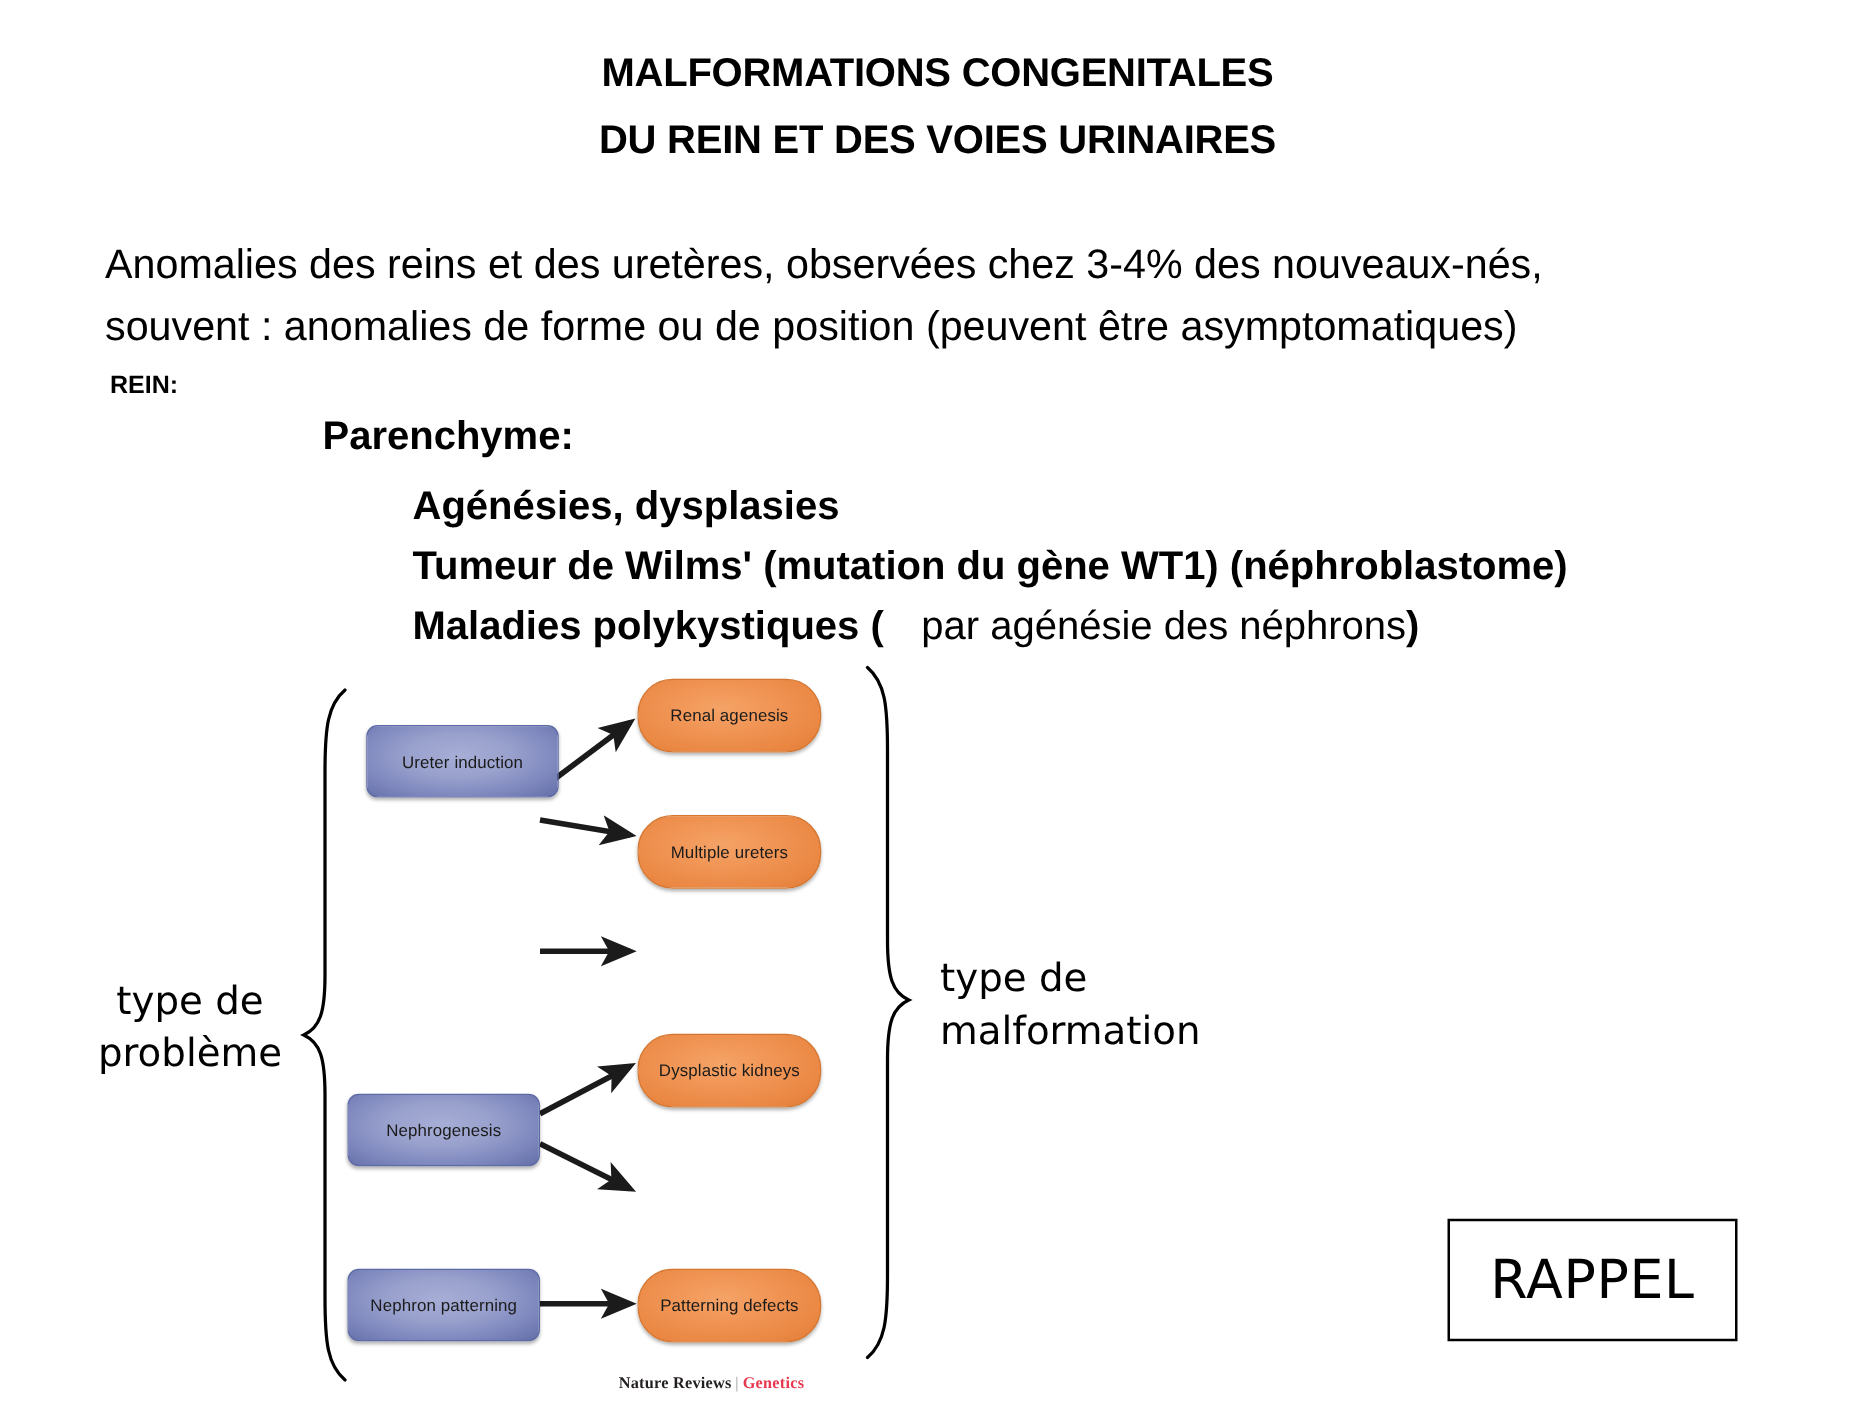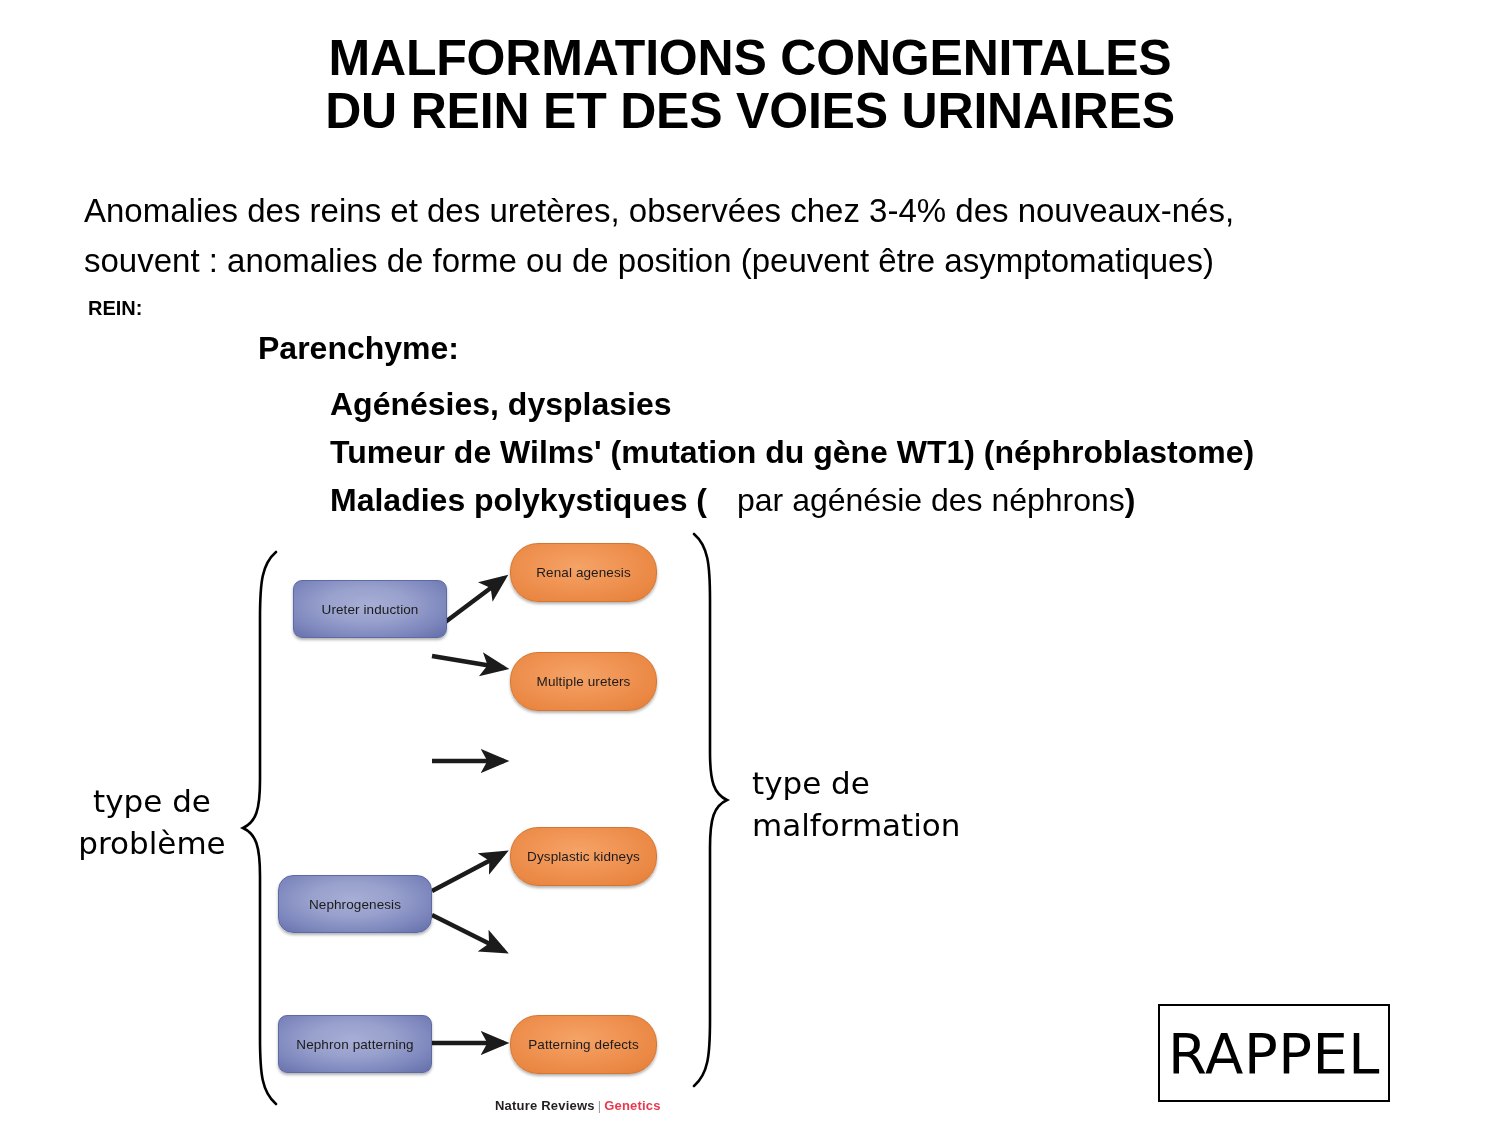--- a/index.html
+++ b/index.html
@@ -18,21 +18,21 @@
 
   
   .title {
     position: absolute;
     top: 32px;
     left: 0;
     width: 1500px;
     text-align: center;
     font-family: "Liberation Sans", sans-serif;
     font-weight: bold;
-    font-size: 50px;
+    font-size: 32px;
     line-height: 53px;
     letter-spacing: -0.2px;
     color: #000;
   }
 
   
   .intro {
     position: absolute;
     top: 186px;
     left: 84px;
@@ -153,21 +153,21 @@
     top: 762px;
     width: 300px;
     text-align: left;
   }
 
   
   .credit {
     position: absolute;
     left: 495px;
     top: 1098px;
-    font-family: Liberation Sans, sans-serif;
+    font-family: Liberation Serif, serif;
     font-size: 13px;
     font-weight: bold;
     letter-spacing: 0.2px;
     white-space: nowrap;
   }
   .credit .nr { color: #231f20; }
   .credit .bar { color: #9b9b9b; font-weight: 400; padding: 0 3px; }
   .credit .gen { color: #e8384f; }
 
   
@@ -176,24 +176,23 @@
     left: 1158px;
     top: 975px;
     width: 228px;
     height: 94px;
     border: 2px solid #000;
     background: #fff;
     display: flex;
     align-items: center;
     justify-content: center;
     font-family: "DejaVu Sans", sans-serif;
-    font-size: 56px;
+    font-size: 43px;
     letter-spacing: 0.5px;
     color: #000;
-    margin-top: 29px;
   }
 </style>
 </head>
 <body>
 
 <div class="title">
   <div>MALFORMATIONS CONGENITALES</div>
   <div>DU REIN ET DES VOIES URINAIRES</div>
 </div>
 
@@ -240,21 +239,21 @@
     <line x1="184" y1="233" x2="256" y2="233" stroke="#1b1b1b" stroke-width="4.5" marker-end="url(#ah)"></line>
 
     <line x1="184" y1="363" x2="256" y2="325" stroke="#1b1b1b" stroke-width="4.5" marker-end="url(#ah)"></line>
 
     <line x1="184" y1="387" x2="256" y2="423" stroke="#1b1b1b" stroke-width="4.5" marker-end="url(#ah)"></line>
 
     <line x1="184" y1="515" x2="256" y2="515" stroke="#1b1b1b" stroke-width="4.5" marker-end="url(#ah)"></line>
   </svg>
 
   <div class="dbox blue" style="top:52px;margin-left:15px;">Ureter induction</div>
-  <div class="dbox blue" style="top:347px;border-radius:15px;">Nephrogenesis</div>
+  <div class="dbox blue" style="top:347px;">Nephrogenesis</div>
   <div class="dbox blue" style="top:487px;">Nephron patterning</div>
 
   <div class="dbox orange" style="top:15px;">Renal agenesis</div>
   <div class="dbox orange" style="top:124px;">Multiple ureters</div>
   <div class="dbox orange" style="top:299px;">Dysplastic kidneys</div>
   <div class="dbox orange" style="top:487px;">Patterning defects</div>
 </div>
 
 <div class="side-label label-left">
   <div>type de</div>

